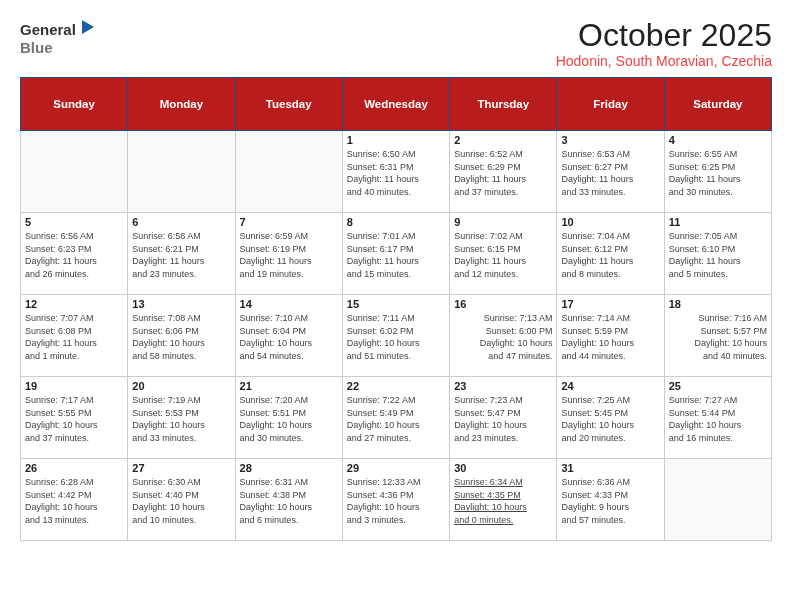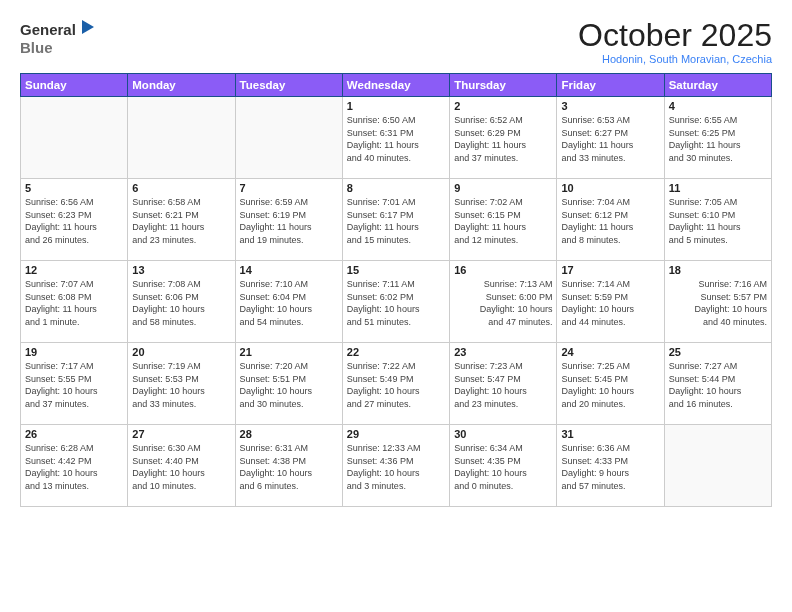--- a/index.html
+++ b/index.html
@@ -47,38 +47,38 @@
     .title-area {
       text-align: right;
     }
     .cal-title {
       font-size: 32px;
       font-weight: normal;
       color: #222;
       line-height: 1.1;
     }
     .cal-subtitle {
-      font-size: 11px;
-      color: #3b82f6;
+      font-size: 14px;
+      color: #ef4444;
     }
     .calendar {
       flex: 1;
       border: 1px solid #ccc;
       border-collapse: collapse;
       width: 100%;
       table-layout: fixed;
     }
     .calendar th {
-      background: #8b5cf6;
+      background: #b91c1c;
       color: #fff;
       font-size: 11.5px;
       font-weight: bold;
-      padding: 5px 4px;
+      padding: 20px 4px;
       border: 1px solid #1a4f8a;
-      text-align: left;
+      text-align: center;
     }
     .calendar td {
       border: 1px solid #ccc;
       vertical-align: top;
       padding: 3px 4px;
       font-size: 9.5px;
       color: #333;
       height: 82px;
       width: 113px;
     }
@@ -343,21 +343,21 @@
           </td>
           <td>
             <span class="day-number">29</span>
             <div class="day-info" style="white-space: pre-line;">Sunrise: 12:33 AM
 Sunset: 4:36 PM
 Daylight: 10 hours
 and 3 minutes.</div>
           </td>
           <td>
             <span class="day-number">30</span>
-            <div class="day-info" style="white-space: pre-line;">Sunrise: 6:34 AM
+            <div class="day-info" style="white-space: pre-line; text-decoration: underline;">Sunrise: 6:34 AM
 Sunset: 4:35 PM
 Daylight: 10 hours
 and 0 minutes.</div>
           </td>
           <td>
             <span class="day-number">31</span>
             <div class="day-info" style="white-space: pre-line;">Sunrise: 6:36 AM
 Sunset: 4:33 PM
 Daylight: 9 hours
 and 57 minutes.</div>

